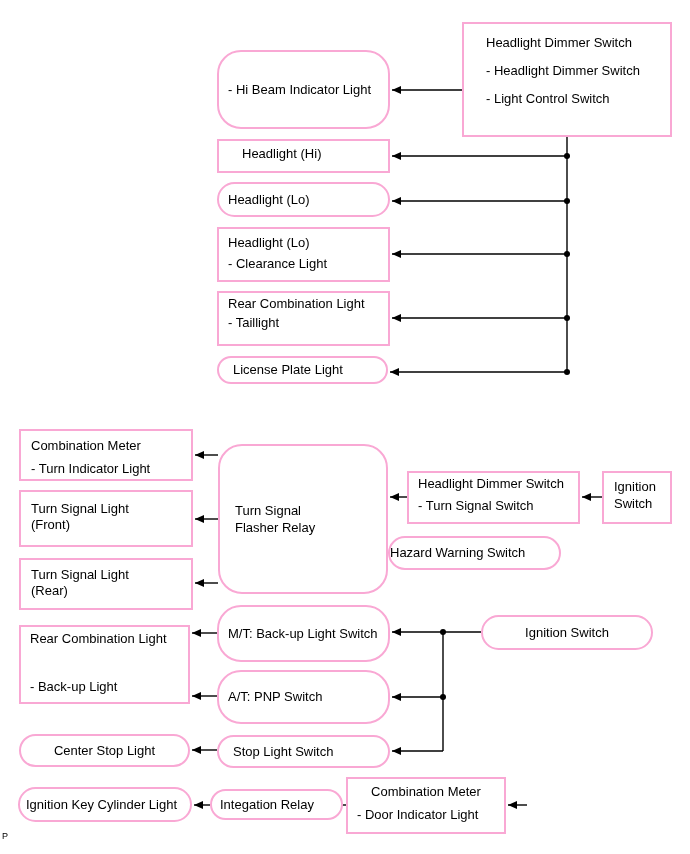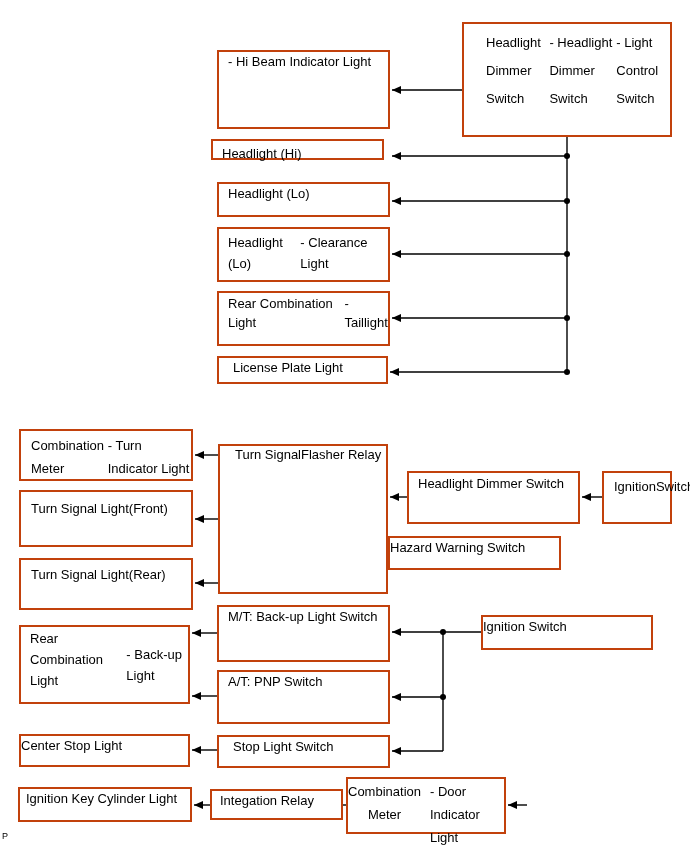--- a/index.html
+++ b/index.html
@@ -1,25 +1,25 @@
 <!DOCTYPE html>
 <html><head>
 <meta charset="utf-8">
 <style>
   html,body{margin:0;padding:0;background:#ffffff;}
   #stage{
     position:relative;width:690px;height:854px;background:#ffffff;
     font-family:"Liberation Sans", sans-serif;color:#000;overflow:hidden;
   }
   .box{
-    position:absolute;border:2px solid #c2410c;background:#fff;box-sizing:border-box;
-    display:flex;flex-direction:row;font-size:13px;line-height:20px;
+    position:absolute;border:2px solid #f9a8d4;background:#fff;box-sizing:border-box;
+    display:flex;flex-direction:column;font-size:13px;line-height:20px;
   }
   .box span{display:block;}
-  .vc{justify-content:flex-start;}
+  .vc{justify-content:center;border-radius:24px;}
   .ctr{text-align:center;}
   #connectors{position:absolute;left:0;top:0;pointer-events:none;}
   #pmark{position:absolute;left:2px;top:831px;font-size:9px;font-family:"Liberation Sans",sans-serif;}
 </style>
 </head>
 <body>
 
 <div id="stage">
 
   <svg id="connectors" width="690" height="854" viewBox="0 0 690 854">
@@ -71,21 +71,21 @@
   <div class="box" style="left:462px;top:22px;width:210px;height:115px;padding:5px 0 0 22px;line-height:28px">
     <span>Headlight Dimmer Switch</span>
     <span>- Headlight Dimmer Switch</span>
     <span>- Light Control Switch</span>
   </div>
 
   <div class="box vc" style="left:217px;top:50px;width:173px;height:79px;padding-left:9px">
     <span>- Hi Beam Indicator Light</span>
   </div>
 
-  <div class="box" style="left:211px;top:139px;width:173px;height:21px;padding:3px 0 0 9px">
+  <div class="box" style="left:217px;top:139px;width:173px;height:34px;padding:3px 0 0 23px">
     <span>Headlight (Hi)</span>
   </div>
 
   <div class="box vc" style="left:217px;top:182px;width:173px;height:35px;padding-left:9px">
     <span>Headlight (Lo)</span>
   </div>
 
   <div class="box" style="left:217px;top:227px;width:173px;height:55px;padding:3px 0 0 9px;line-height:21px">
     <span>Headlight (Lo)</span>
     <span>- Clearance Light</span>
@@ -115,34 +115,35 @@
     <span>(Rear)</span>
   </div>
 
   <div class="box vc" style="left:218px;top:444px;width:170px;height:150px;padding-left:15px;line-height:17px">
     <span>Turn Signal</span>
     <span>Flasher Relay</span>
   </div>
 
   <div class="box" style="left:407px;top:471px;width:173px;height:53px;padding:0 0 0 9px;line-height:22px">
     <span>Headlight Dimmer Switch</span>
+    <span>- Turn Signal Switch</span>
   </div>
 
   <div class="box" style="left:602px;top:471px;width:70px;height:53px;padding:5px 0 0 10px;line-height:17px">
     <span>Ignition</span>
     <span>Switch</span>
   </div>
 
   <div class="box vc" style="left:388px;top:536px;width:173px;height:34px;padding-left:0">
     <span>Hazard Warning Switch</span>
   </div>
 
   <div class="box" style="left:19px;top:625px;width:171px;height:79px;padding:1px 0 0 9px;line-height:21px">
     <span>Rear Combination Light</span>
-    <span style="margin-top:16px">- Back-up Light</span>
+    <span style="margin-top:27px">- Back-up Light</span>
   </div>
 
   <div class="box vc" style="left:217px;top:670px;width:173px;height:54px;padding-left:9px">
     <span>A/T: PNP Switch</span>
   </div>
 
   <div class="box vc" style="left:217px;top:605px;width:173px;height:57px;padding-left:9px">
     <span>M/T: Back-up Light Switch</span>
   </div>
 

